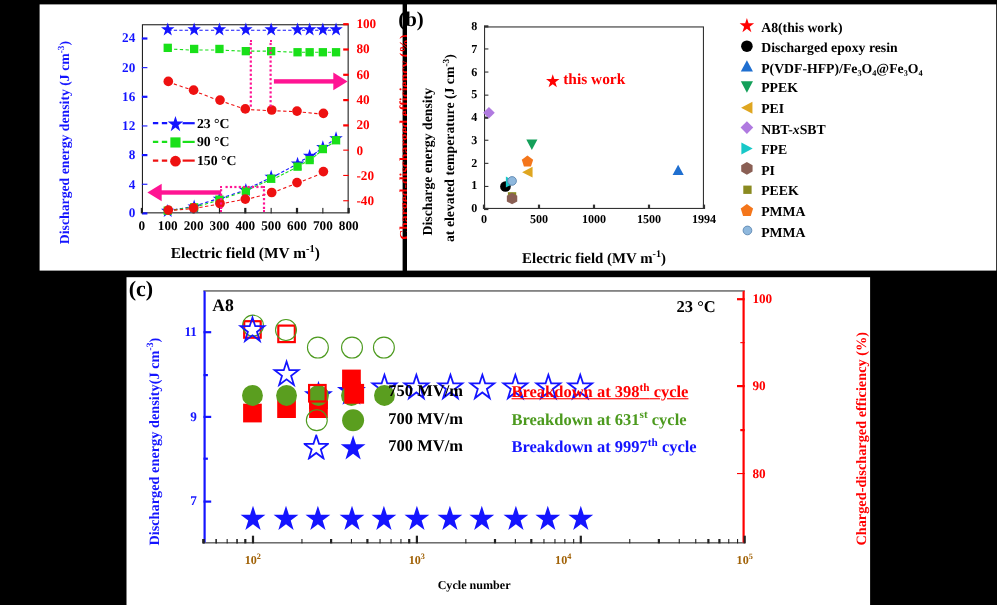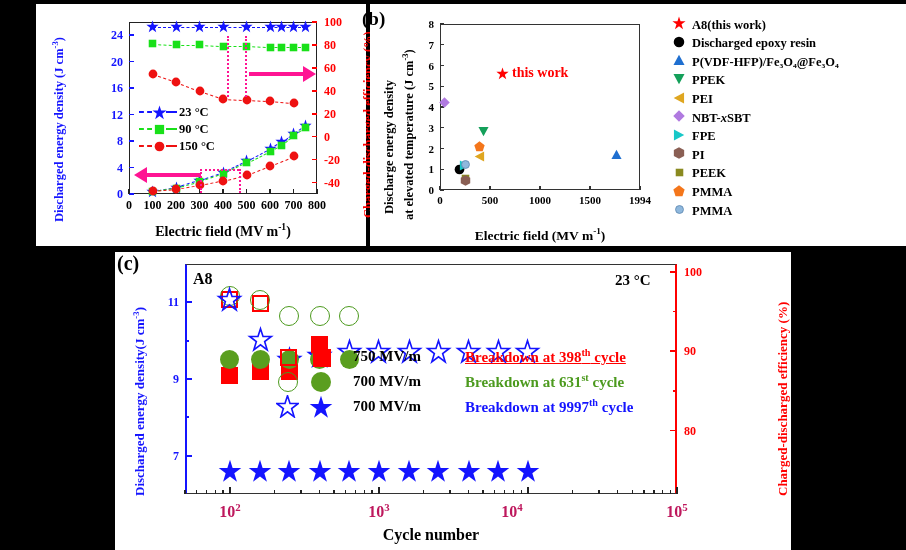--- a/index.html
+++ b/index.html
@@ -35,21 +35,21 @@
   .lgtxt{font-size:12.5px;font-weight:bold;color:#000;white-space:nowrap;}
 
   
   #panelC{left:115px;top:252px;width:676px;height:298px;}
   #plotC{position:absolute;left:70px;top:12px;width:492px;height:230px;
          background:#fff;box-sizing:border-box;
          border-top:1.6px solid #333;border-bottom:1.6px solid #333;
          border-left:2px solid #1414ff;border-right:2px solid #ff0000;}
   .pc-yt{color:#1414ff;font-size:12px;right:0;transform:translateY(-50%);}
   .pc-y2t{color:#ff0000;font-size:12px;left:0;transform:translateY(-50%);}
-  .pc-xt{color:#be185d;font-size:16px;transform:translateX(-50%);}
+  .pc-xt{color:#a16207;font-size:11px;transform:translateX(-50%);}
 
   .tickmark{position:absolute;}
 
   .legC{position:absolute;}
   .legC-row{display:flex;align-items:center;height:25px;}
   .legC-txt{font-size:15px;font-weight:bold;white-space:nowrap;}
   sup{font-size:.68em;}
 </style>
 </head>
 <body>
@@ -527,21 +527,21 @@
   <div class="panel" id="panelC">
 
     <div class="axlabel" style="left:2px;top:0px;font-size:20px;font-weight:bold;color:#000;">(c)</div>
 
     <div class="axlabel rot" style="left:16px;top:244px;transform:rotate(-90deg);font-size:13px;color:#1414ff;">
       <span>Discharged energy density(J cm</span><sup>-3</sup><span>)</span>
     </div>
 
     <div class="axlabel rot" style="left:660px;top:244px;transform:rotate(-90deg);font-size:13px;color:#ff0000;">Charged-discharged efficiency (%)</div>
 
-    <div class="axlabel" style="left:316px;top:274px;transform:translateX(-50%);font-size:16px;color:#000;font-weight:bold;">Cycle number</div>
+    <div class="axlabel" style="left:316px;top:274px;transform:translateX(-50%);font-size:11px;color:#000;font-weight:bold;">Cycle number</div>
 
     <div id="plotC"></div>
   <div style="position:absolute;left:78px;top:18px;font-size:16px;font-weight:bold;color:#000;">A8</div>
       <div style="position:absolute;left:500px;top:20px;font-size:15px;font-weight:bold;color:#000;">23 °C</div>
       <div class="tick pc-yt" style="top:203.66666666666669px;right:612px;">7</div>
       <div class="tickmark" style="position:absolute;left:70px;top:202.76666666666668px;width:7px;height:1.8px;background:#1414ff;"></div>
       <div class="tick pc-yt" style="top:127px;right:612px;">9</div>
       <div class="tickmark" style="position:absolute;left:70px;top:126.1px;width:7px;height:1.8px;background:#1414ff;"></div>
       <div class="tick pc-yt" style="top:50.333333333333314px;right:612px;">11</div>
       <div class="tickmark" style="position:absolute;left:70px;top:49.433333333333316px;width:7px;height:1.8px;background:#1414ff;"></div>

